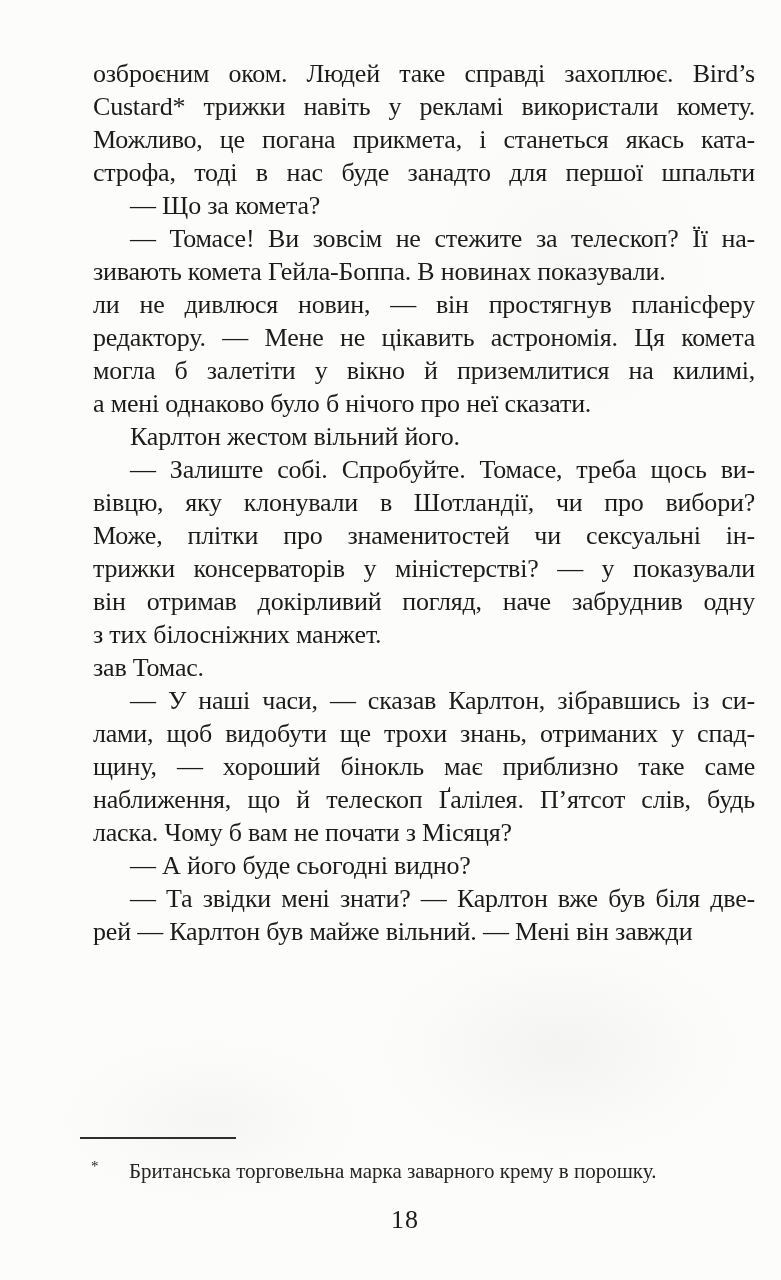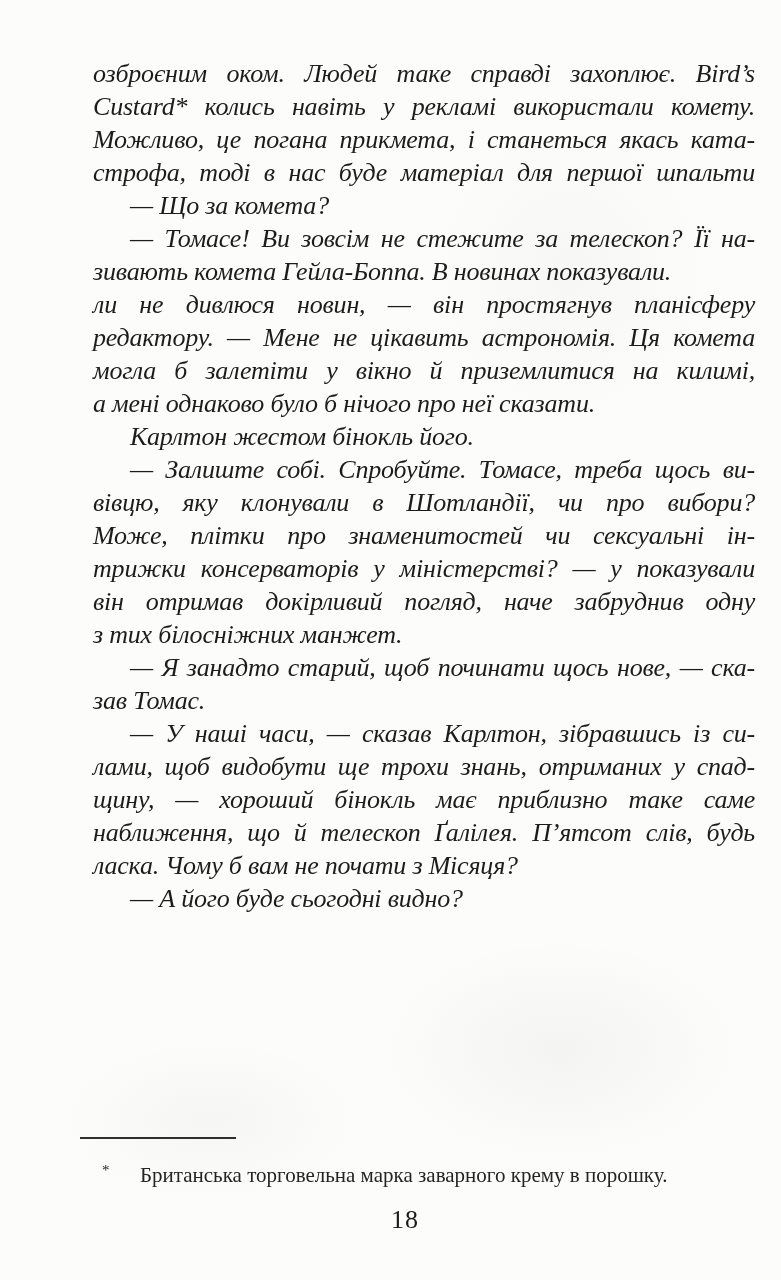--- a/index.html
+++ b/index.html
@@ -42,40 +42,39 @@
     font-size: 26px;
     line-height: 33px;
     letter-spacing: -0.2px;
   }
   .para { margin: 0; }
   .line {
     height: 33px;
     white-space: nowrap;
     text-align: justify;
     text-align-last: justify;
-    font-style: italic;
   }
   .line.last { text-align-last: left; }
   .line.indent { text-indent: 37px; }
 
   .footnote-sep {
     position: absolute;
     left: 80px;
     top: 1137px;
     width: 156px;
     height: 2px;
     background: #2e2e2c;
   }
   .footnote {
     position: absolute;
-    left: 102px;
+    left: 91px;
     top: 1152px;
     width: 640px;
     font-size: 21px;
-    line-height: 36px;
+    line-height: 28px;
     color: #242422;
     white-space: nowrap;
   }
   .fn-marker {
     display: inline-block;
     width: 38px;
     font-size: 15px;
     vertical-align: 7px;
     color: #242422;
   }
@@ -95,61 +94,64 @@
 
 <div class="scan-page">
 
   <div class="smudge smudge-1"></div>
   <div class="smudge smudge-2"></div>
   <div class="smudge smudge-3"></div>
 
   <main class="text-block" id="text-block">
       <div class="para">
         <div class="line">озброєним оком. Людей таке справді захоплює. Bird’s</div>
-        <div class="line">Custard* колись навіть у рекламі використали комету.</div>
+        <div class="line">Custard* трижки навіть у рекламі використали комету.</div>
         <div class="line">Можливо, це погана прикмета, і станеться якась ката-</div>
-        <div class="line">строфа, тоді в нас буде матеріал для першої шпальти</div>
+        <div class="line">строфа, тоді в нас буде занадто для першої шпальти</div>
       </div>
       <div class="para">
         <div class="line indent last">— Що за комета?</div>
       </div>
       <div class="para">
         <div class="line indent">— Томасе! Ви зовсім не стежите за телескоп? Її на-</div>
         <div class="line last">зивають комета Гейла-Боппа. В новинах показували.</div>
       </div>
       <div class="para">
         <div class="line">ли не дивлюся новин, — він простягнув планісферу</div>
         <div class="line">редактору. — Мене не цікавить астрономія. Ця комета</div>
         <div class="line">могла б залетіти у вікно й приземлитися на килимі,</div>
         <div class="line last">а мені однаково було б нічого про неї сказати.</div>
       </div>
       <div class="para">
-        <div class="line indent last">Карлтон жестом бінокль його.</div>
+        <div class="line indent last">Карлтон жестом вільний його.</div>
       </div>
       <div class="para">
         <div class="line indent">— Залиште собі. Спробуйте. Томасе, треба щось ви-</div>
         <div class="line">вівцю, яку клонували в Шотландії, чи про вибори?</div>
         <div class="line">Може, плітки про знаменитостей чи сексуальні ін-</div>
         <div class="line">трижки консерваторів у міністерстві? — у показували</div>
         <div class="line">він отримав докірливий погляд, наче забруднив одну</div>
         <div class="line last">з тих білосніжних манжет.</div>
       </div>
       <div class="para">
-        <div class="line indent">— Я занадто старий, щоб починати щось нове, — ска-</div>
         <div class="line last">зав Томас.</div>
       </div>
       <div class="para">
         <div class="line indent">— У наші часи, — сказав Карлтон, зібравшись із си-</div>
         <div class="line">лами, щоб видобути ще трохи знань, отриманих у спад-</div>
         <div class="line">щину, — хороший бінокль має приблизно таке саме</div>
         <div class="line">наближення, що й телескоп Ґалілея. П’ятсот слів, будь</div>
         <div class="line last">ласка. Чому б вам не почати з Місяця?</div>
       </div>
       <div class="para">
         <div class="line indent last">— А його буде сьогодні видно?</div>
+      </div>
+      <div class="para">
+        <div class="line indent">— Та звідки мені знати? — Карлтон вже був біля две-</div>
+        <div class="line last">рей — Карлтон був майже вільний. — Мені він завжди</div>
       </div>
     </main>
 
   <div class="footnote-sep"></div>
 
   <div class="footnote">
     <span class="fn-marker">*</span><span class="fn-text">Британська торговельна марка заварного крему в порошку.</span>
   </div>
 
   <div class="page-number">18</div>

